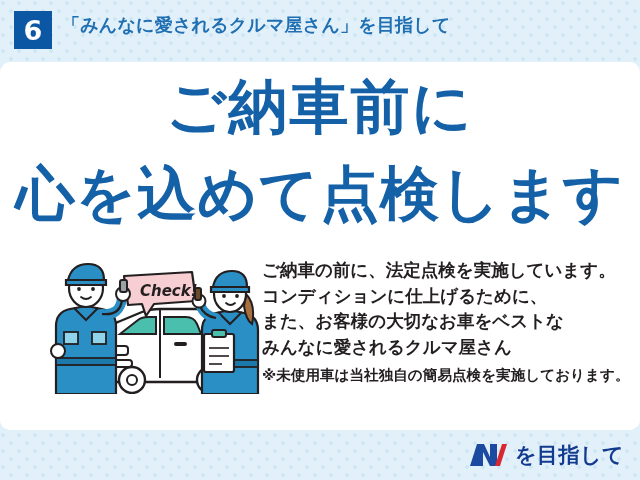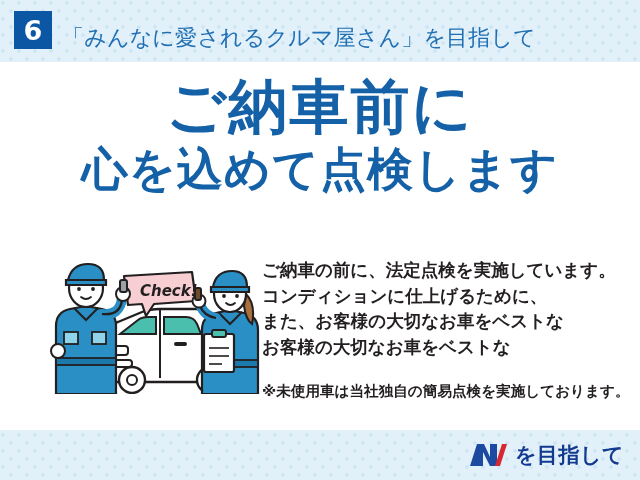--- a/index.html
+++ b/index.html
@@ -25,53 +25,53 @@
   #badge{
     position:absolute;left:14px;top:11px;width:38px;height:38px;
     background:#0b57a4;display:flex;align-items:center;justify-content:center;
   }
   #badge span{
     color:#ffffff;font-size:27px;font-weight:bold;line-height:1;
     font-family:"DejaVu Sans",sans-serif;
   }
   #header-title{
     position:absolute;left:62px;top:13px;
-    color:#1f6fb2;font-size:22px;font-weight:normal;letter-spacing:.2px;
+    color:#1f6fb2;font-size:18px;font-weight:bold;letter-spacing:.2px;
     white-space:nowrap;
-    margin-top:10px;
   }
 
   
   #panel{
     position:absolute;left:0;top:62px;width:640px;height:368px;
     background:#ffffff;
+    border-radius:10px;
   }
 
   
   #headline{
     position:absolute;left:0;top:14px;width:640px;text-align:center;
     color:#1461a8;font-weight:bold;line-height:1.06;
   }
   #headline .l1{display:block;font-size:59px;letter-spacing:2px;}
-  #headline .l2{display:block;font-size:46px;letter-spacing:1px;margin-top:6px;}
+  #headline .l2{display:block;font-size:59px;letter-spacing:1px;margin-top:24px;}
 
   
   #illus{position:absolute;left:46px;top:192px;width:215px;height:140px;}
   #illus svg{display:block;}
 
   
   #copy{
     position:absolute;left:262px;top:196px;width:368px;
     color:#231f20;
   }
   #copy .line{
     font-size:17.5px;line-height:25.5px;white-space:nowrap;font-weight:bold;
   }
   #copy .note{
-    font-size:14.6px;line-height:24px;white-space:nowrap;margin-top:19px;font-weight:bold;
+    font-size:14.6px;line-height:24px;white-space:nowrap;margin-top:3px;font-weight:bold;
   }
 
   
   #footer{
     position:absolute;left:0;top:430px;width:640px;height:50px;
   }
   #logo{
     position:absolute;right:16px;top:8px;height:34px;
     display:flex;align-items:center;gap:7px;
   }
@@ -183,21 +183,21 @@
           <circle cx="153" cy="47" r="6.5" fill="#ffffff" stroke="#231f20" stroke-width="2"></circle>
           <rect x="149" y="34" width="6" height="12" rx="2" fill="#6b4b2a" stroke="#231f20" stroke-width="2"></rect>
         </g>
       </svg>
     </div>
 
     <div id="copy">
       <div class="line">ご納車の前に、法定点検を実施しています。</div>
       <div class="line">コンディションに仕上げるために、</div>
       <div class="line">また、お客様の大切なお車をベストな</div>
-      <div class="line">お客様の大切なお車をベストな</div>
+      <div class="line">みんなに愛されるクルマ屋さん</div>
       <div class="note">※未使用車は当社独自の簡易点検を実施しております。</div>
     </div>
 
   </div>
 
   <div id="footer">
     <div id="logo">
       <svg id="logo-mark" viewBox="0 0 40 28" xmlns="http://www.w3.org/2000/svg">
         <path d="M2 25 L9 3 L16 3 L22 16 L22 3 L29 3 L29 25 L22 25 L15 11 L15 25 Z" fill="#1b4aa0"></path>
         <path d="M27 25 L34 3 L39 3 L32 25 Z" fill="#d7282f"></path>

